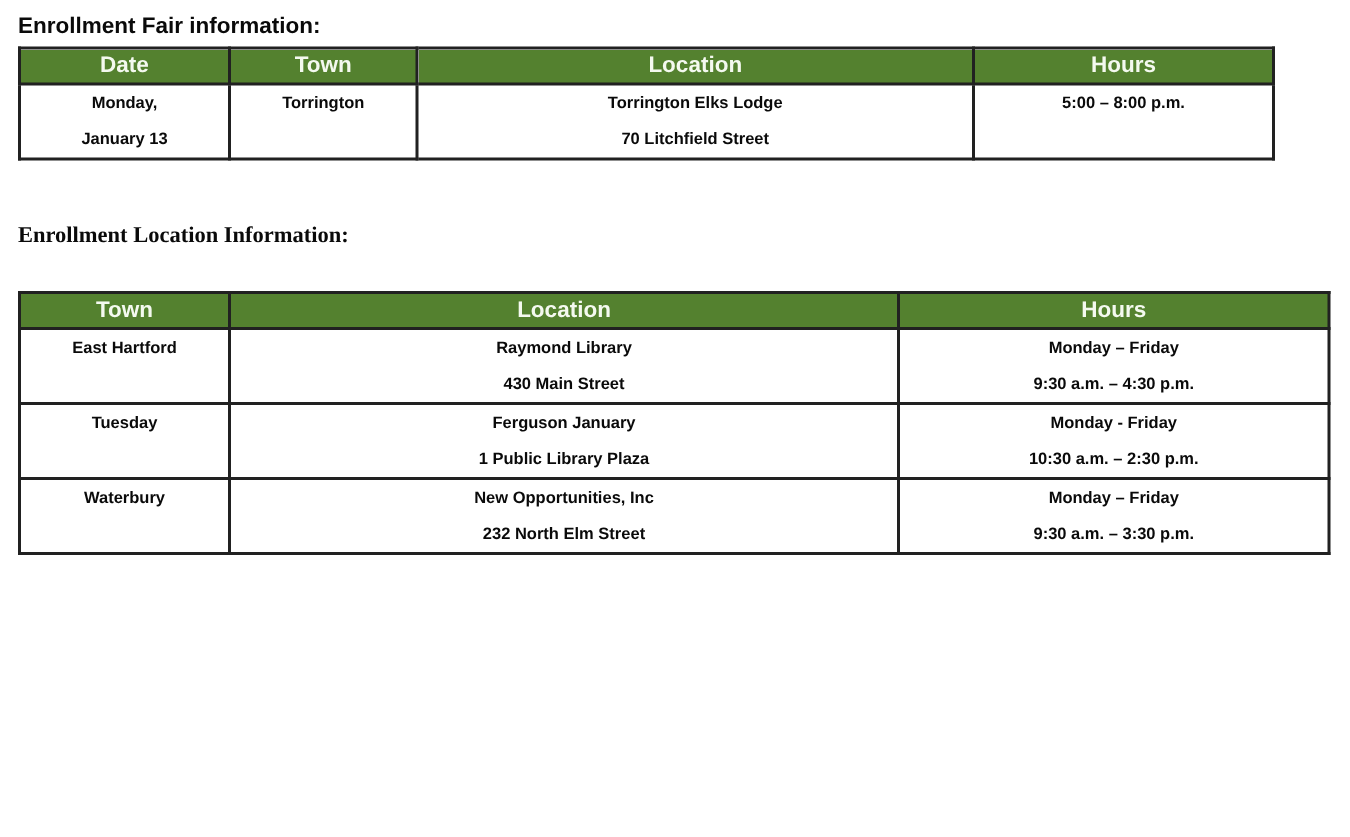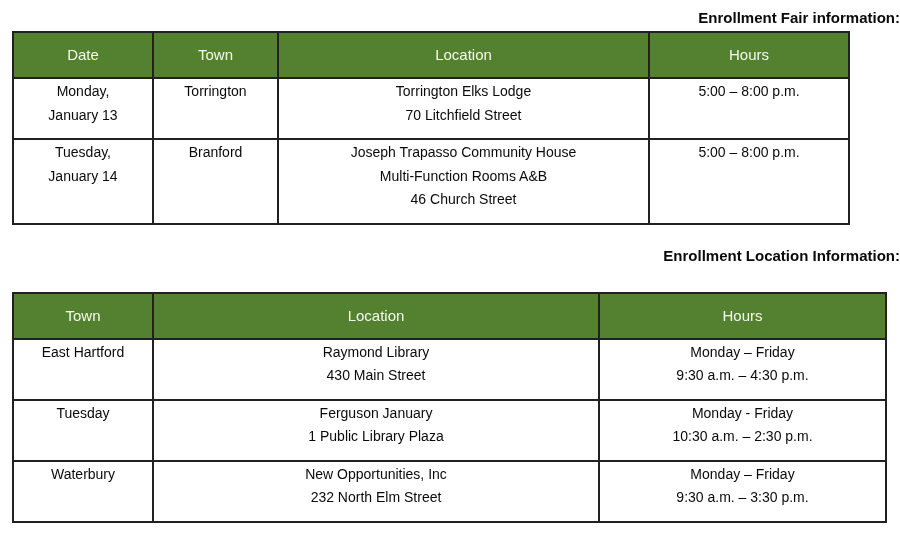--- a/index.html
+++ b/index.html
@@ -14,49 +14,48 @@
     height: 558px;
     background: #ffffff;
     box-sizing: border-box;
     padding: 9px 0 0 12px;
     overflow: hidden;
   }
   .doc-title {
     font-size: 15px;
     font-weight: bold;
     color: var(--text, #1c1c1c);
-    text-align: right;
   }
   .title-fair { margin-bottom: 5px; }
-  .title-location { margin-top: 22px; margin-bottom: 28px; }
+  .title-location { margin-top: 42px; margin-bottom: 28px; font-family: Liberation Serif, serif; }
 
   table {
     border-collapse: collapse;
     table-layout: fixed;
   }
   .fair-table { width: 836px; }
   .location-table { width: 873px; }
 
   th, td {
     border: 2px solid var(--border, #212121);
     text-align: center;
     vertical-align: top;
-    padding: 11px;
-    font-weight: normal;
+    padding: 0;
+    font-weight: bold;
     overflow: hidden;
   }
   th {
     background: var(--header-bg, #54812F);
     color: var(--header-text, #F4F9EF);
     font-size: 15px;
     height: 22px;
     line-height: 22px;
   }
   td {
-    font-size: 14px;
+    font-size: 11px;
     line-height: 23.5px;
     color: var(--text, #0a0a0a);
     padding-top: 1px;
     margin-left: 36px;
   }
   .cell-line { white-space: nowrap; }
 </style>
 </head>
 <body>
 
@@ -82,33 +81,20 @@
     <tbody>
       <tr>
         <td>
           <div class="cell-line">Monday,</div>
           <div class="cell-line">January 13</div>
         </td>
         <td>Torrington</td>
         <td>
           <div class="cell-line">Torrington Elks Lodge</div>
           <div class="cell-line">70 Litchfield Street</div>
-        </td>
-        <td>5:00 – 8:00 p.m.</td>
-      </tr>
-      <tr>
-        <td>
-          <div class="cell-line">Tuesday,</div>
-          <div class="cell-line">January 14</div>
-        </td>
-        <td>Branford</td>
-        <td>
-          <div class="cell-line">Joseph Trapasso Community House</div>
-          <div class="cell-line">Multi-Function Rooms A&amp;B</div>
-          <div class="cell-line">46 Church Street</div>
         </td>
         <td>5:00 – 8:00 p.m.</td>
       </tr>
     </tbody>
   </table>
 
   <div class="doc-title title-location">Enrollment Location Information:</div>
 
   <table class="location-table">
     <colgroup>

